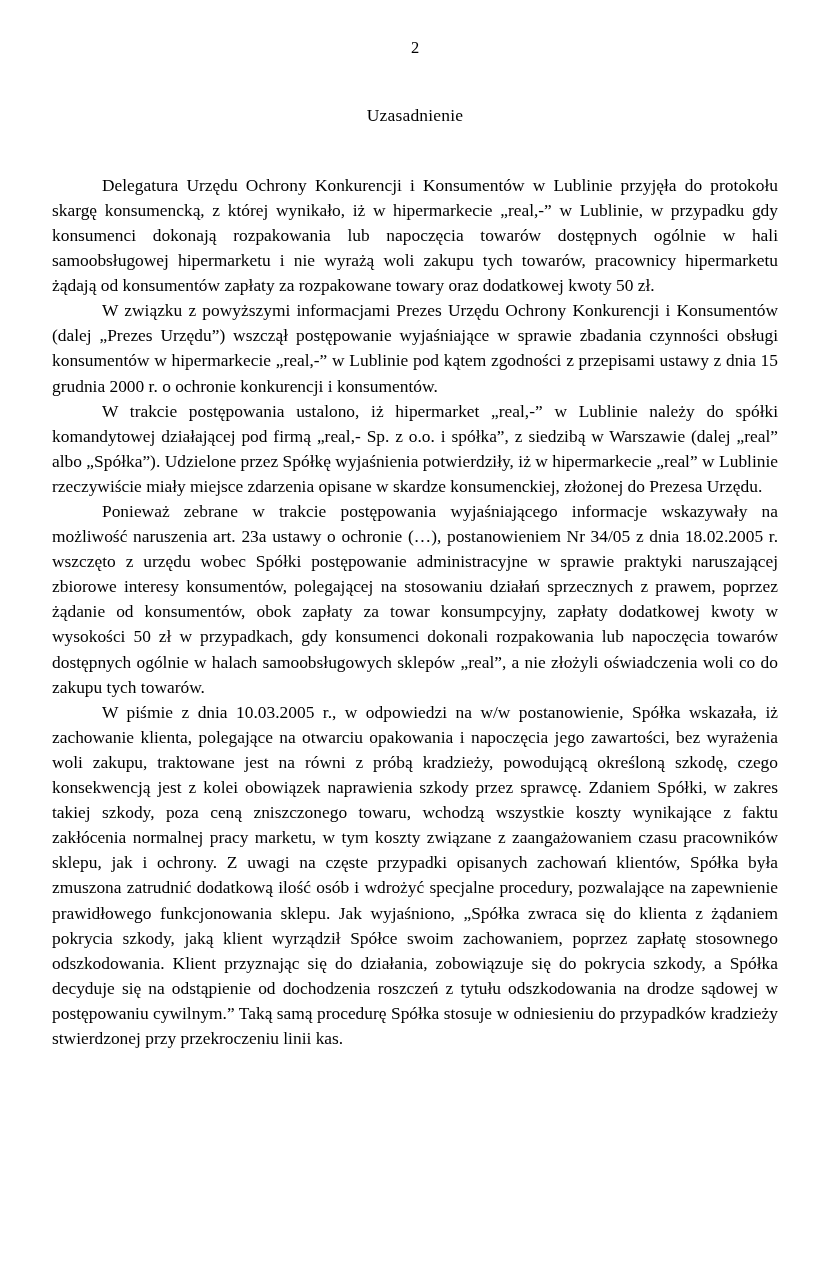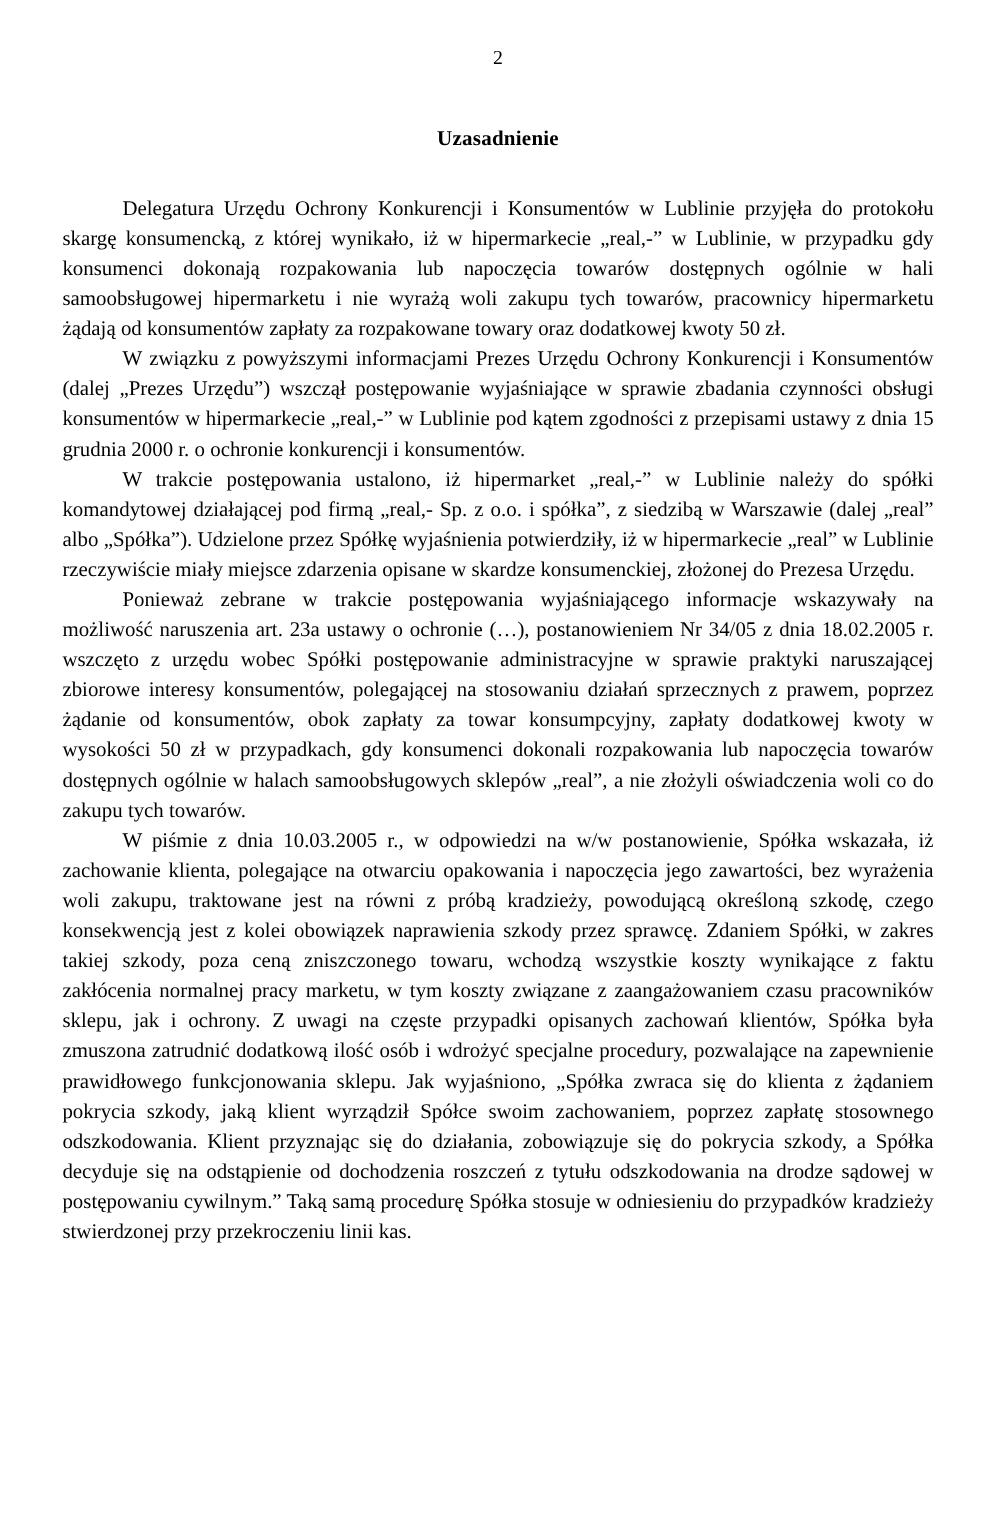--- a/index.html
+++ b/index.html
@@ -23,28 +23,28 @@
   }
   .page-number {
     text-align: center;
     font-size: 16.5px;
     line-height: 1.2;
     margin-top: 8px;
     margin-bottom: 0;
   }
   .doc-title {
     text-align: center;
-    font-weight: bold;
+    font-weight: normal;
     font-size: 17.5px;
     margin-top: 47px;
     margin-bottom: 0;
     letter-spacing: 0.2px;
   }
   .body-text {
-    margin-top: 35px;
+    margin-top: 47px;
     font-size: 17.4px;
     line-height: 25.1px;
     text-align: justify;
     text-justify: inter-word;
     hyphens: none;
   }
   .body-text p {
     margin: 0;
     text-indent: 50px;
     text-align: justify;

